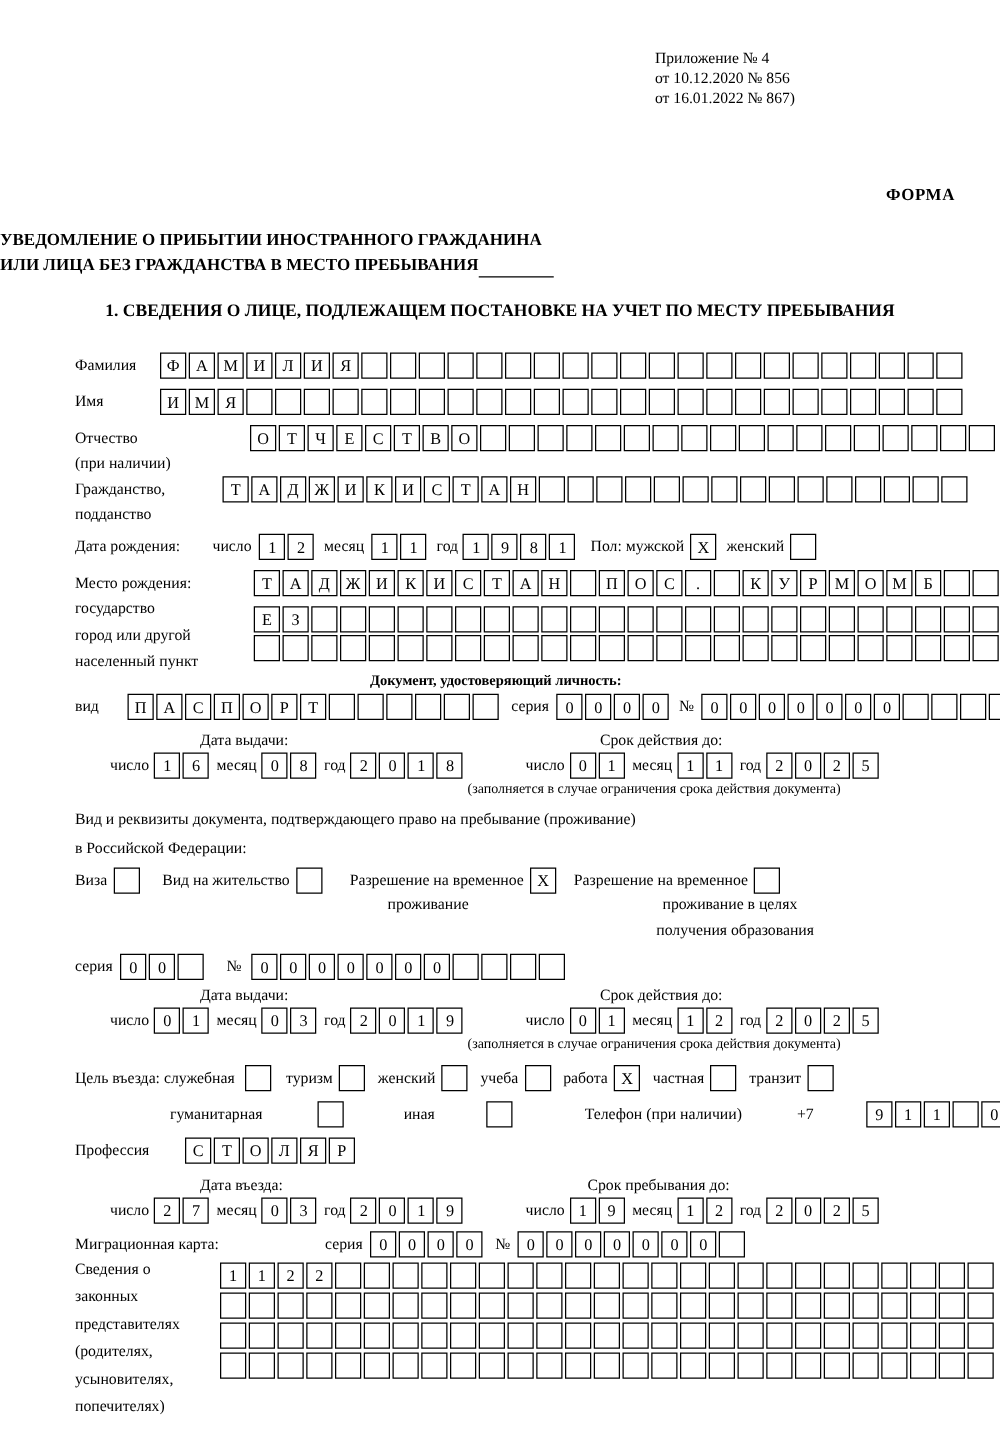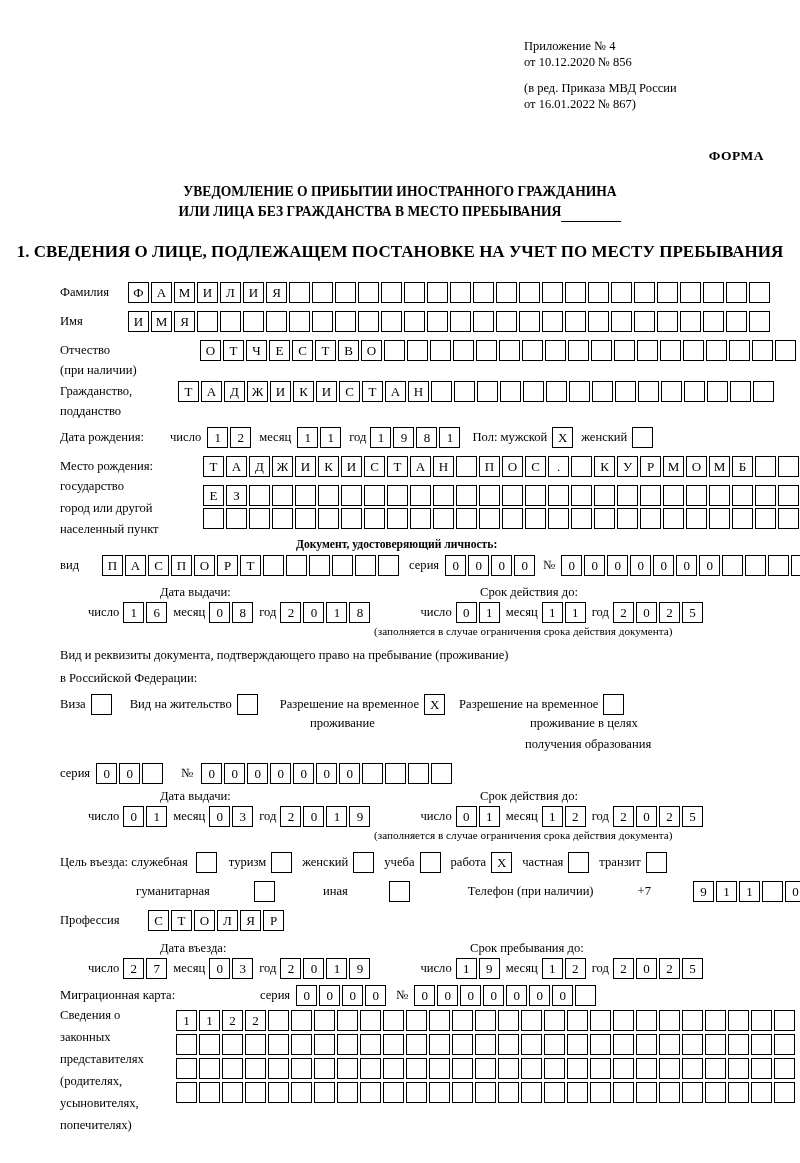--- a/index.html
+++ b/index.html
@@ -40,39 +40,39 @@
     right: 36px;
     font-size: 13.5px;
     font-weight: bold;
     letter-spacing: .5px;
   }
   .title {
     position: absolute;
     top: 182px;
     left: 0;
     width: 800px;
-    text-align: center;
+    text-align: left;
     font-size: 13.6px;
     font-weight: bold;
     line-height: 20px;
   }
   .title .ul {
     display: inline-block;
     width: 60px;
     border-bottom: 1.2px solid #000;
     height: 13px;
     vertical-align: bottom;
   }
   .section1 {
     position: absolute;
     top: 242px;
     left: 0;
     width: 800px;
     text-align: center;
-    font-size: 17px;
+    font-size: 14px;
     font-weight: bold;
   }
 
   
   .row { position: absolute; display: flex; align-items: center; }
   .lbl { font-size: 12.6px; white-space: nowrap; }
   .lbl.sm { font-size: 11.6px; }
   .bold-c { font-size: 11.6px; font-weight: bold; }
 
   .cells { display: flex; }
@@ -104,21 +104,20 @@
   }
 </style>
 </head>
 <body>
 
 <div class="page">
 
   <div class="hdr">
     <div>Приложение № 4</div>
     <div>от 10.12.2020 № 856</div>
-    <div class="grp2">(в ред. Приказа МВД России</div>
     <div>от 16.01.2022 № 867)</div>
   </div>
 
   <div class="forma">ФОРМА</div>
 
   <div class="title">
     <div>УВЕДОМЛЕНИЕ О ПРИБЫТИИ ИНОСТРАННОГО ГРАЖДАНИНА</div>
     <div><span>ИЛИ ЛИЦА БЕЗ ГРАЖДАНСТВА В МЕСТО ПРЕБЫВАНИЯ</span><span class="ul"></span></div>
   </div>
 

